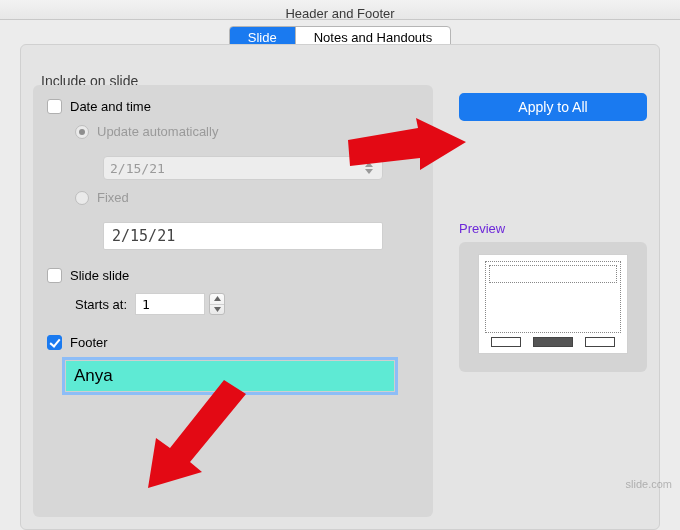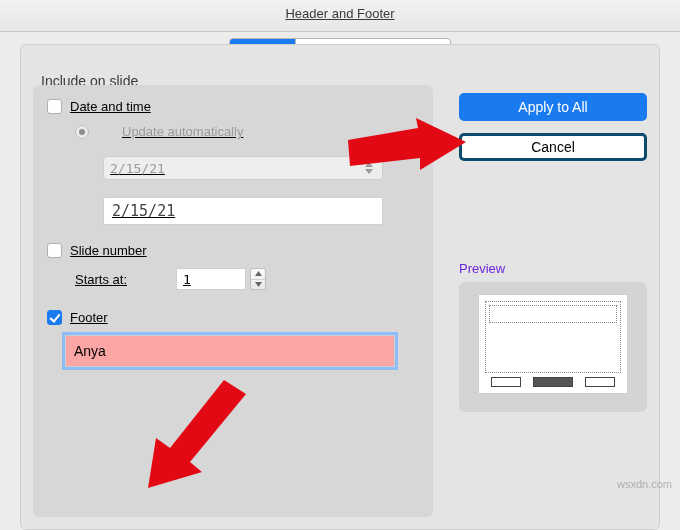--- a/index.html
+++ b/index.html
@@ -7,28 +7,27 @@
     margin: 0;
     font-family: -apple-system, "Helvetica Neue", Arial, sans-serif;
     font-size: 13px;
     background: #ececec;
     width: 680px;
     height: 530px;
     overflow: hidden;
     position: relative;
   }
   .titlebar {
-    height: 32px;
+    height: 20px;
     line-height: 28px;
     text-align: center;
     font-size: 13px;
     color: #3a3a3a;
     border-bottom: 1px solid #c8c8c8;
     background: linear-gradient(#f2f2f2, #e7e7e7);
-    text-decoration: underline;
   }
   .content {
     position: absolute;
     left: 20px; right: 20px; top: 44px; bottom: 0;
     background: #e4e4e4;
     border: 1px solid #d0d0d0;
     border-radius: 6px;
     padding: 14px 16px 16px 16px;
   }
   .seg-wrap {
@@ -60,22 +59,22 @@
   .panel {
     background: #d7d7d7;
     border-radius: 6px;
     padding: 14px 14px 18px 14px;
     width: 400px;
     position: absolute;
     left: 12px;
     top: 40px;
     bottom: 12px;
   }
-  .row { margin-bottom: 10px; display: flex; align-items: center; text-decoration: underline; }
-  .indent1 { margin-left: 28px; gap: 25px; }
+  .row { margin-bottom: 10px; display: flex; align-items: center; }
+  .indent1 { margin-left: 28px; }
   .indent2 { margin-left: 56px; margin-top: 17px; }
   .chk {
     width: 15px; height: 15px;
     border: 1px solid #b0b0b0;
     border-radius: 3px;
     background: #fff;
     display: inline-block;
     margin-right: 8px;
     position: relative;
     flex: none;
@@ -154,39 +153,39 @@
     margin-left: 4px;
     width: 16px; height: 22px;
     border: 1px solid #bdbdbd;
     border-radius: 3px;
     background: linear-gradient(#fbfbfb,#e9e9e9);
     display: flex; flex-direction: column;
   }
   .stepctl div { flex:1; display:flex; align-items:center; justify-content:center; }
   .stepctl div + div { border-top:1px solid #cfcfcf; }
   .footer-input {
-    background: #fca5a5;
+    background: #5eead4;
     border: 1px solid #cfcfcf;
     box-shadow: 0 0 0 3px rgba(122,183,255,.8);
     height: 32px;
     padding: 0 8px;
     width: 330px;
-    font-size: 14px;
+    font-size: 17px;
     display:flex; align-items:center;
     margin-left: 18px;
   }
   .rightcol {
     position: absolute;
     right: 12px;
     top: 48px;
     width: 188px;
   }
   .btn {
     height: 28px;
-    border: 3px solid #0c4a6e;
+    border: 6px solid #0c4a6e;
     border-radius: 5px;
     background: #fff;
     display: flex; align-items: center; justify-content: center;
     font-size: 14px;
     margin-bottom: 12px;
     cursor: default;
   }
   .btn.primary {
     background: #1a7af0;
     border-color: #1a7af0;
@@ -274,36 +273,40 @@
           <svg width="8" height="6">
               <polygon points="4,0 8,5 0,5" fill="#9a9a9a"></polygon>
             </svg>
           <svg width="8" height="6">
               <polygon points="0,1 8,1 4,6" fill="#9a9a9a"></polygon>
             </svg>
         </span>
       </div>
     </div>
 
+    <div class="row indent1">
+      <span class="radio"></span>
+      <span class="dim">Fixed</span>
+    </div>
 
     <div class="row indent2">
       <div class="textin grey">
         <span>2/15/21</span>
       </div>
     </div>
 
     <div style="height:8px"></div>
 
     <div class="row">
       <span class="chk"></span>
-      <span>Slide number</span>
+      <span>Slide slide</span>
     </div>
 
     <div class="row indent1">
-      <span style="margin-right:24px">Starts at:</span>
+      <span style="margin-right:8px">Starts at:</span>
       <div class="stepper">
         <div class="stxt">
             <span>1</span>
           </div>
         <div class="stepctl">
           <div>
               <svg width="7" height="5">
                 <polygon points="3.5,0 7,5 0,5" fill="#666"></polygon>
               </svg>
             </div>
@@ -324,21 +327,20 @@
     </div>
 
     <div class="footer-input">
       <span>Anya</span>
     </div>
 
   </div>
 
   <div class="rightcol">
     <div class="btn primary">Apply to All</div>
-    <div class="btn">Cancel</div>
 
     <div class="preview-label">Preview</div>
     <div class="preview-box">
       <div class="slide-prev">
         <div class="outer"></div>
         <div class="inner"></div>
         <div class="fbox fb1"></div>
         <div class="fbox fb2"></div>
         <div class="fbox fb3"></div>
       </div>
@@ -347,13 +349,13 @@
 
 </div>
 
 <svg class="arrow" style="left:348px; top:118px;" width="120" height="60">
   <polygon class="shaft" points="0,22 70,10 68,0 118,24 72,52 72,40 2,48"></polygon>
 </svg>
 <svg class="arrow" style="left:128px; top:380px;" width="120" height="110">
   <polygon class="shaft" points="96,0 118,14 62,82 74,92 20,108 28,58 42,68"></polygon>
 </svg>
 
-<div class="watermark">wsxdn.com</div>
+<div class="watermark">slide.com</div>
 
 </body></html>

